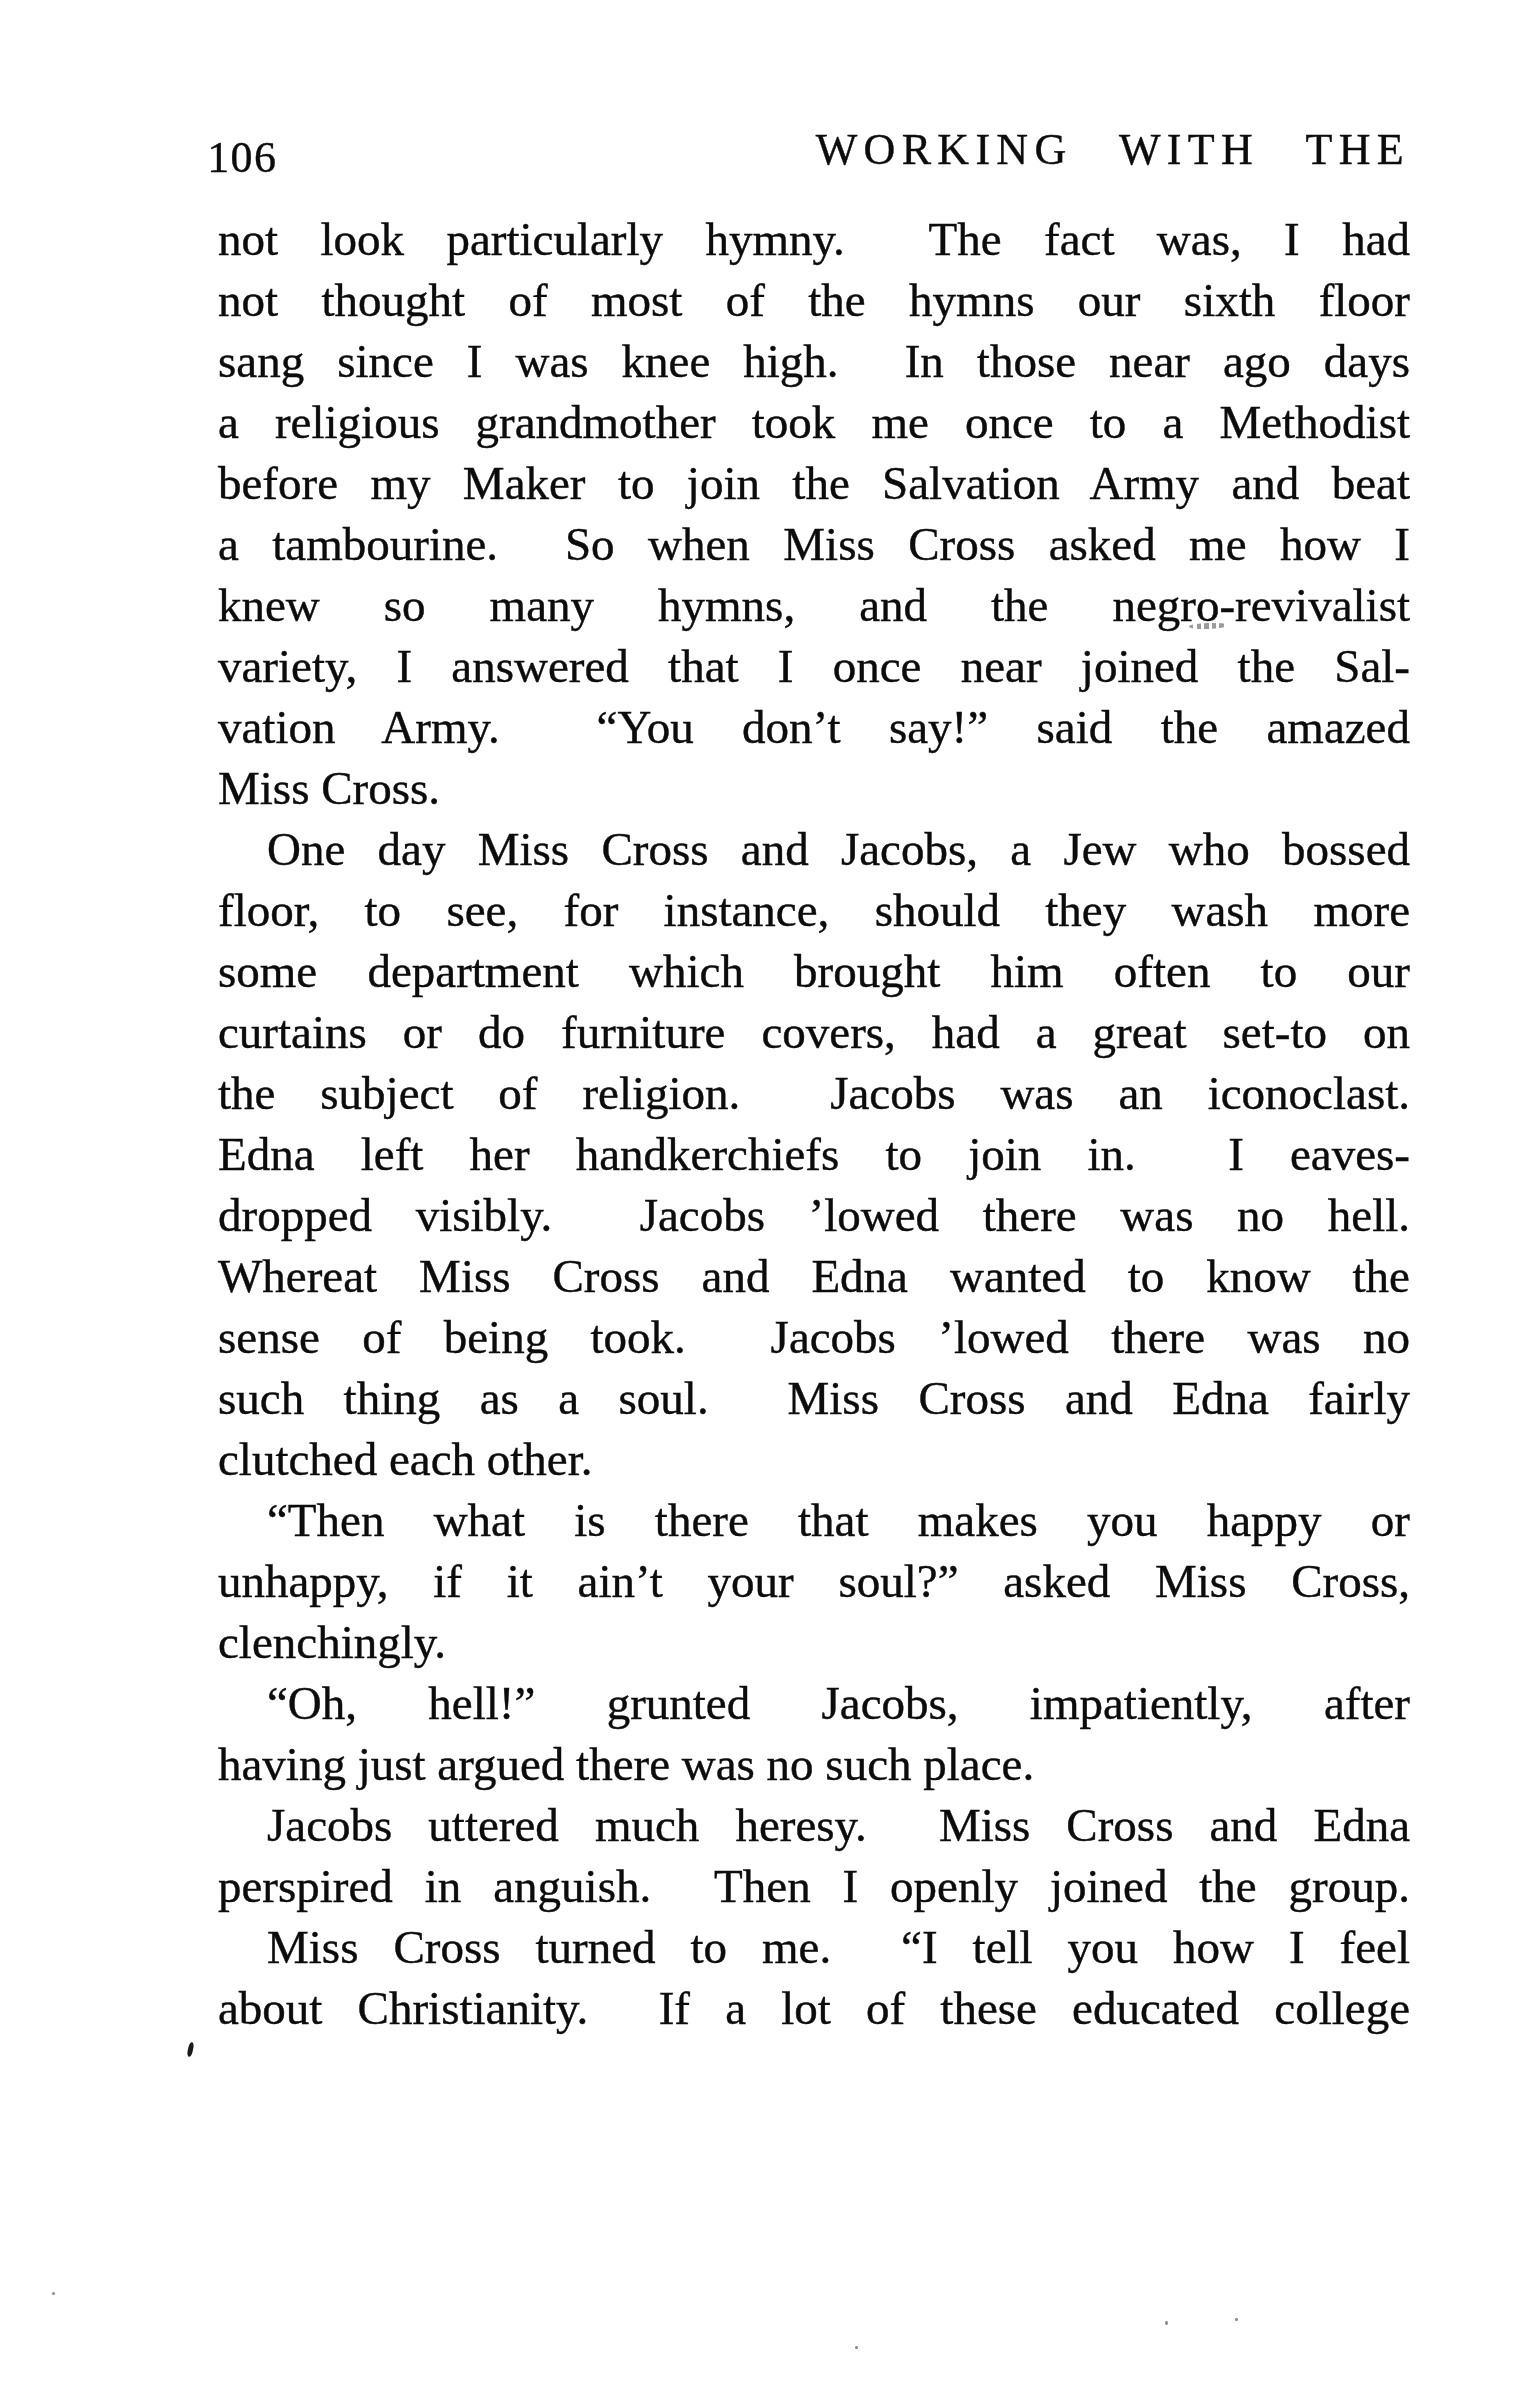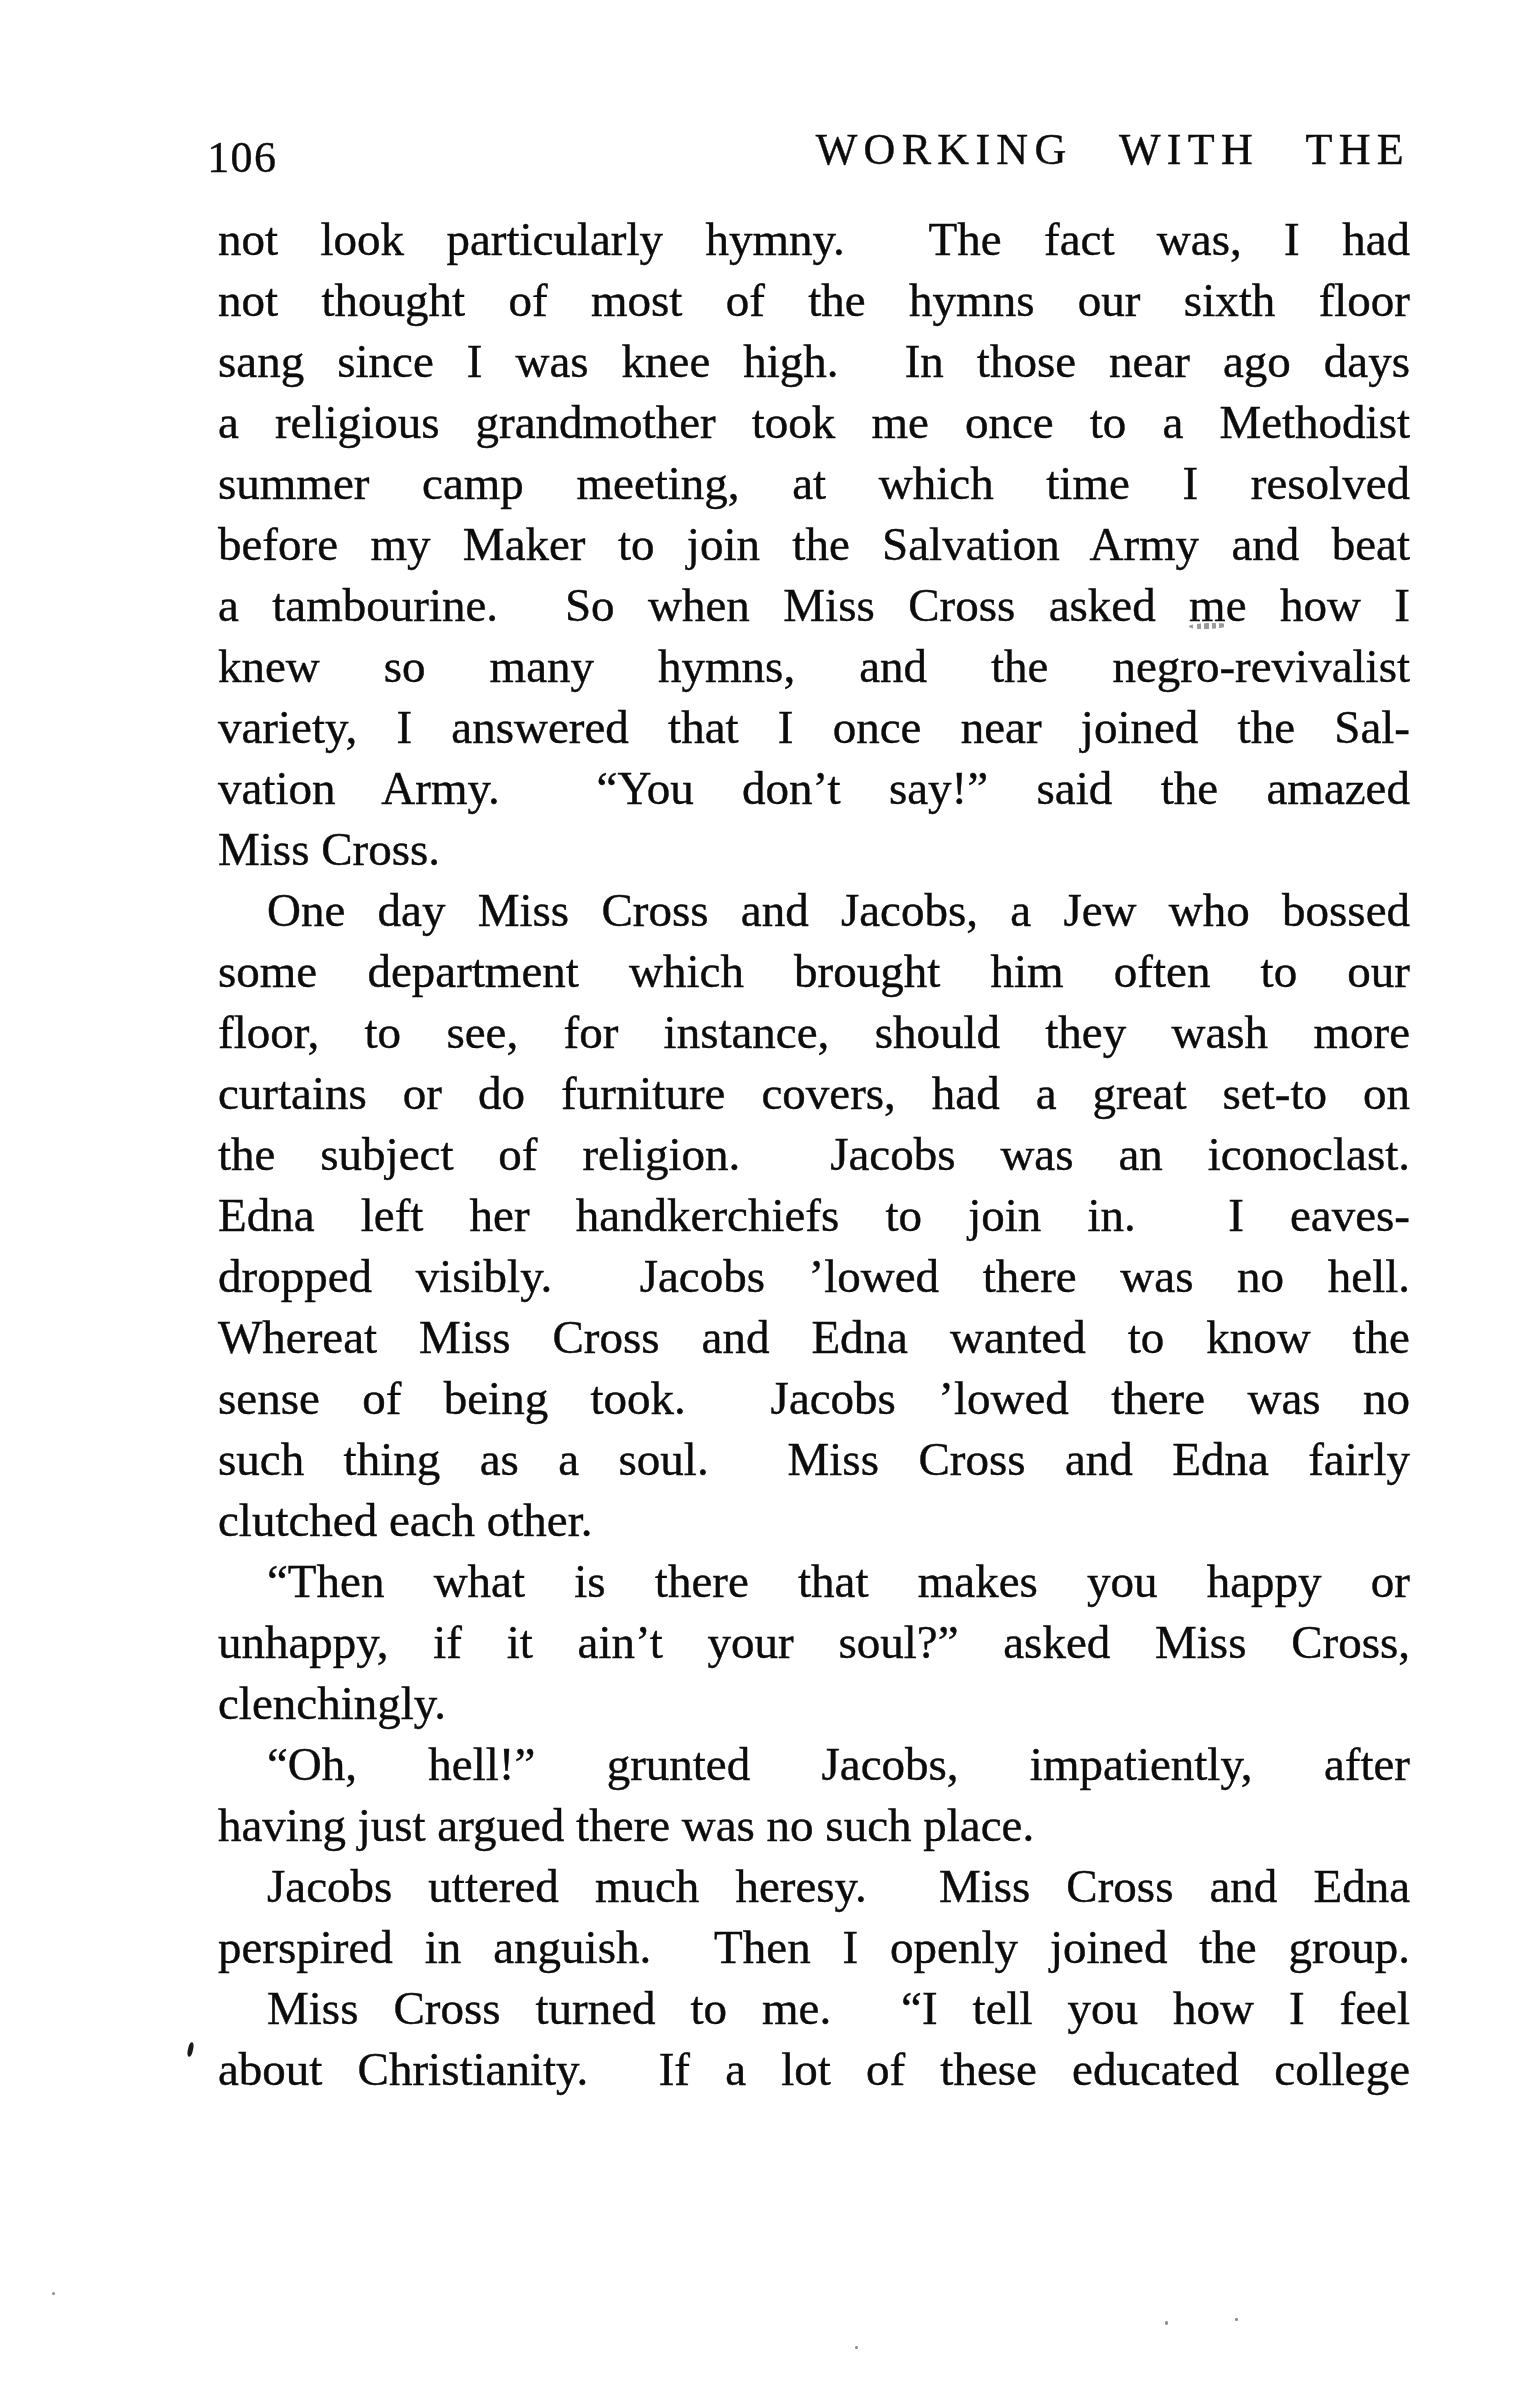--- a/index.html
+++ b/index.html
@@ -77,30 +77,29 @@
   <div class="runhead">
     <span class="folio">106</span>
     <span class="rtitle">WORKING WITH THE</span>
   </div>
 
   <div class="bodytext">
     <div class="ln">not look particularly hymny.  The fact was, I had</div>
     <div class="ln">not thought of most of the hymns our sixth floor</div>
     <div class="ln">sang since I was knee high.  In those near ago days</div>
     <div class="ln">a religious grandmother took me once to a Methodist</div>
-    <div class="ln">summer camp meeting, at which time I resolved</div>
     <div class="ln">before my Maker to join the Salvation Army and beat</div>
     <div class="ln">a tambourine.  So when Miss Cross asked me how I</div>
     <div class="ln">knew so many hymns, and the negro-revivalist</div>
     <div class="ln">variety, I answered that I once near joined the Sal-</div>
     <div class="ln">vation Army.  “You don’t say!” said the amazed</div>
     <div class="ln rag">Miss Cross.</div>
     <div class="ln p">One day Miss Cross and Jacobs, a Jew who bossed</div>
+    <div class="ln">floor, to see, for instance, should they wash more</div>
     <div class="ln">some department which brought him often to our</div>
-    <div class="ln">floor, to see, for instance, should they wash more</div>
     <div class="ln">curtains or do furniture covers, had a great set-to on</div>
     <div class="ln">the subject of religion.  Jacobs was an iconoclast.</div>
     <div class="ln">Edna left her handkerchiefs to join in.  I eaves-</div>
     <div class="ln">dropped visibly.  Jacobs ’lowed there was no hell.</div>
     <div class="ln">Whereat Miss Cross and Edna wanted to know the</div>
     <div class="ln">sense of being took.  Jacobs ’lowed there was no</div>
     <div class="ln">such thing as a soul.  Miss Cross and Edna fairly</div>
     <div class="ln rag">clutched each other.</div>
     <div class="ln p">“Then what is there that makes you happy or</div>
     <div class="ln">unhappy, if it ain’t your soul?” asked Miss Cross,</div>

